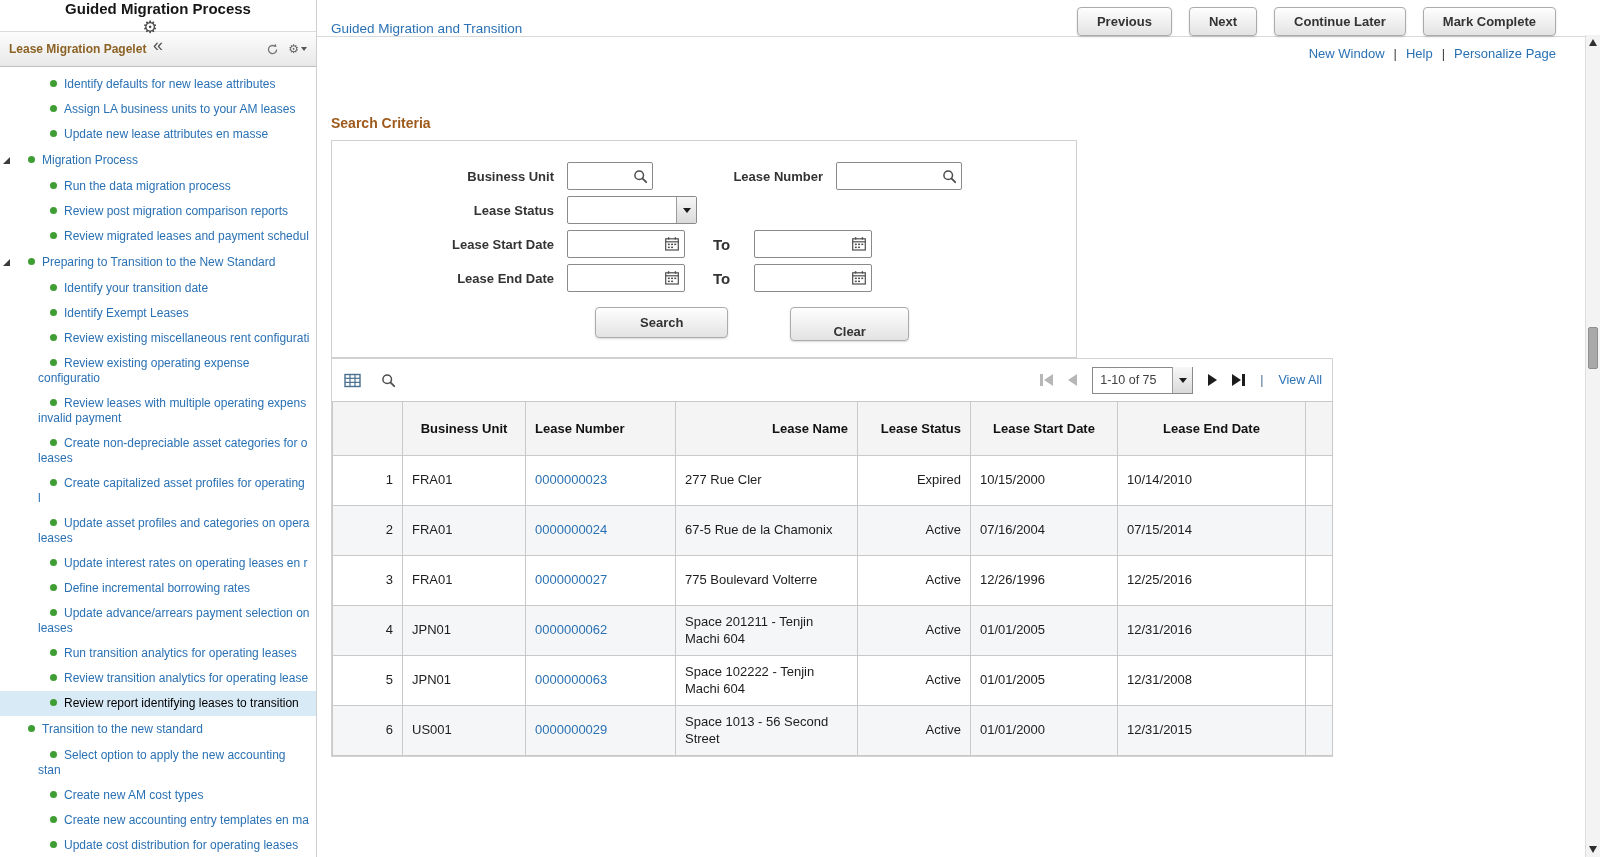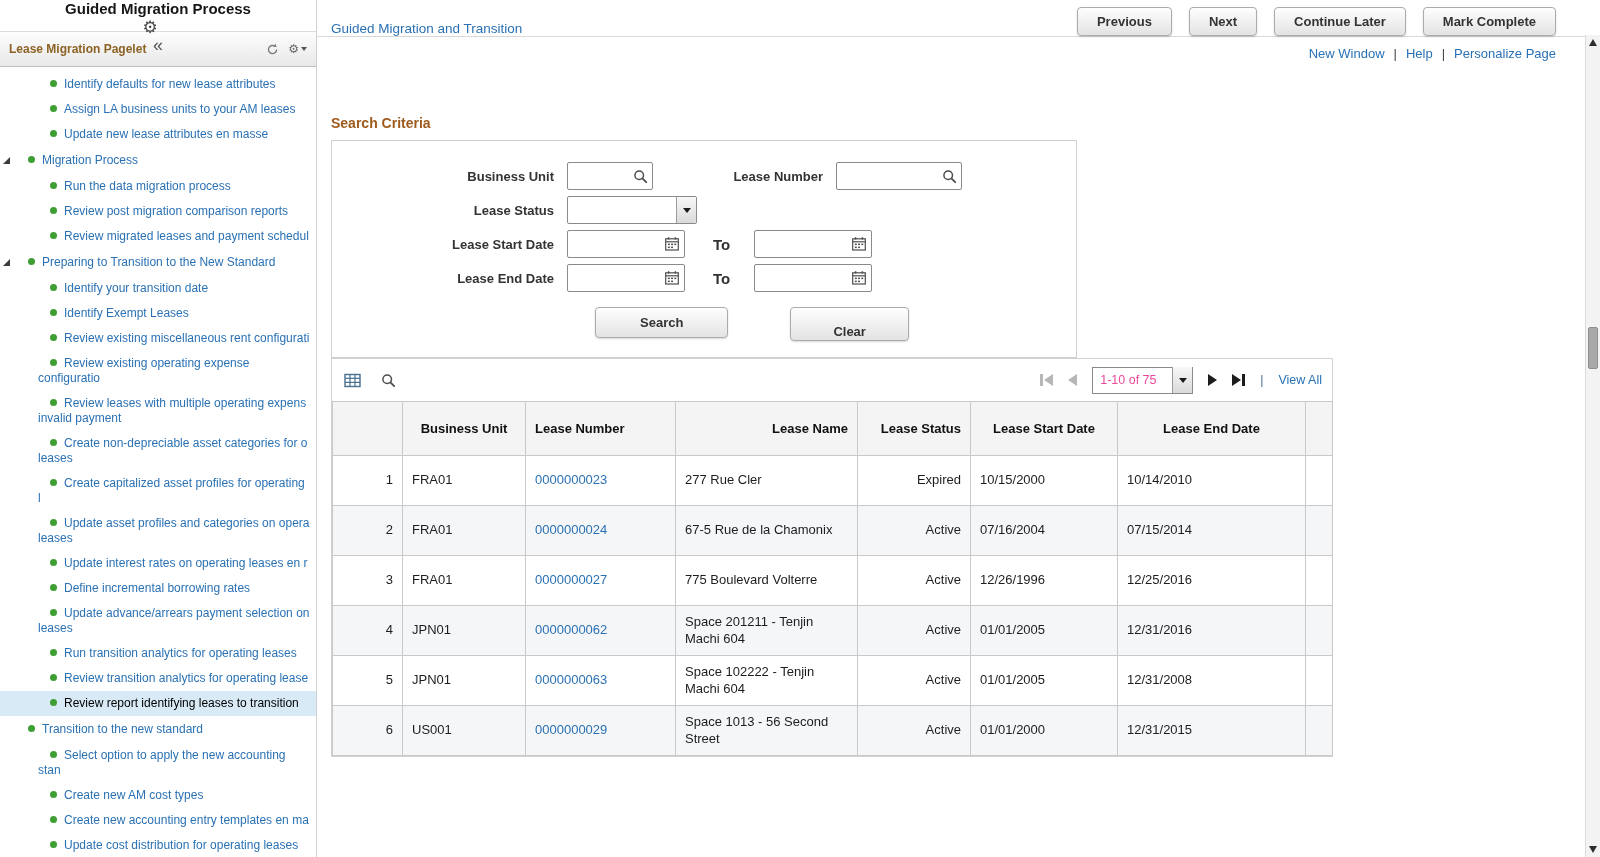--- a/index.html
+++ b/index.html
@@ -74,21 +74,21 @@
 .grid-toolbar { height: 42px; display: flex; align-items: center; padding: 0 10px 0 12px; }
 .tool-icons { display: flex; align-items: center; gap: 20px; }
 .gicon { cursor: pointer; display: inline-flex; }
 .pager { margin-left: auto; display: flex; align-items: center; gap: 15px; font-size: 12.5px; }
 .pg { display: inline-flex; align-items: center; gap: 1px; color: #1c1c1c; cursor: pointer; }
 .pg.disabled { color: #b6b6b6; cursor: default; }
 .tri-l { display:inline-block; width: 0; height: 0; border-top: 6px solid transparent; border-bottom: 6px solid transparent; border-right: 9px solid currentColor; }
 .tri-r { display:inline-block; width: 0; height: 0; border-top: 6px solid transparent; border-bottom: 6px solid transparent; border-left: 9px solid currentColor; }
 .bar-v { display:inline-block; width: 3px; height: 12px; background: currentColor; }
 .range-select { width: 101px; height: 27px; border: 1px solid #8a8a8a; background: #fff; display: inline-flex; align-items: center; cursor: pointer; }
-.range-select .rs-text { flex: 1; padding-left: 7px; font-size: 12.5px; color: #ec4899; }
+.range-select .rs-text { flex: 1; padding-left: 7px; font-size: 12.5px; color: #404040; }
 .pipe { color: #4a6f93; }
 a.viewall { color: #2a71b4; text-decoration: none; font-size: 12.5px; cursor: pointer; }
 
 table.grid { border-collapse: collapse; table-layout: fixed; width: 1000px; font-size: 13px; }
 .grid th, .grid td { border: 1px solid #c9c9c9; overflow: hidden; }
 .grid thead th { height: 54px; background: #f4f4f4; font-weight: bold; padding: 0 9px; color: #111; }
 .grid tbody td { height: 50px; padding: 4px 9px; color: #1d1d1d; line-height: 1.3; vertical-align: middle; }
 .grid tbody tr.alt { background: #f5f6f8; }
 th.col1 { text-align: center; } th.col2 { text-align: left; } th.col3 { text-align: right; } th.col4 { text-align: right; }
 th.col5 { text-align: center; } th.col6 { text-align: center; }

